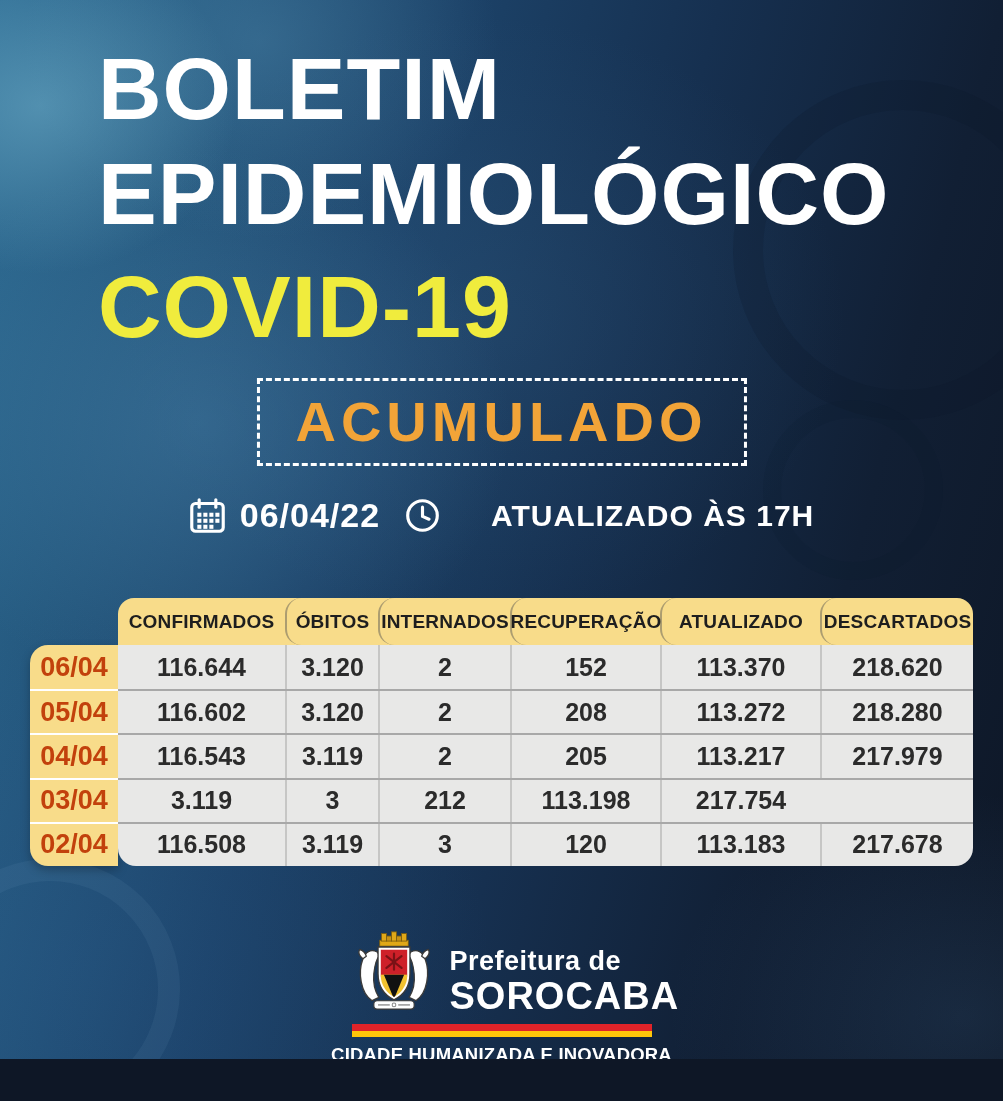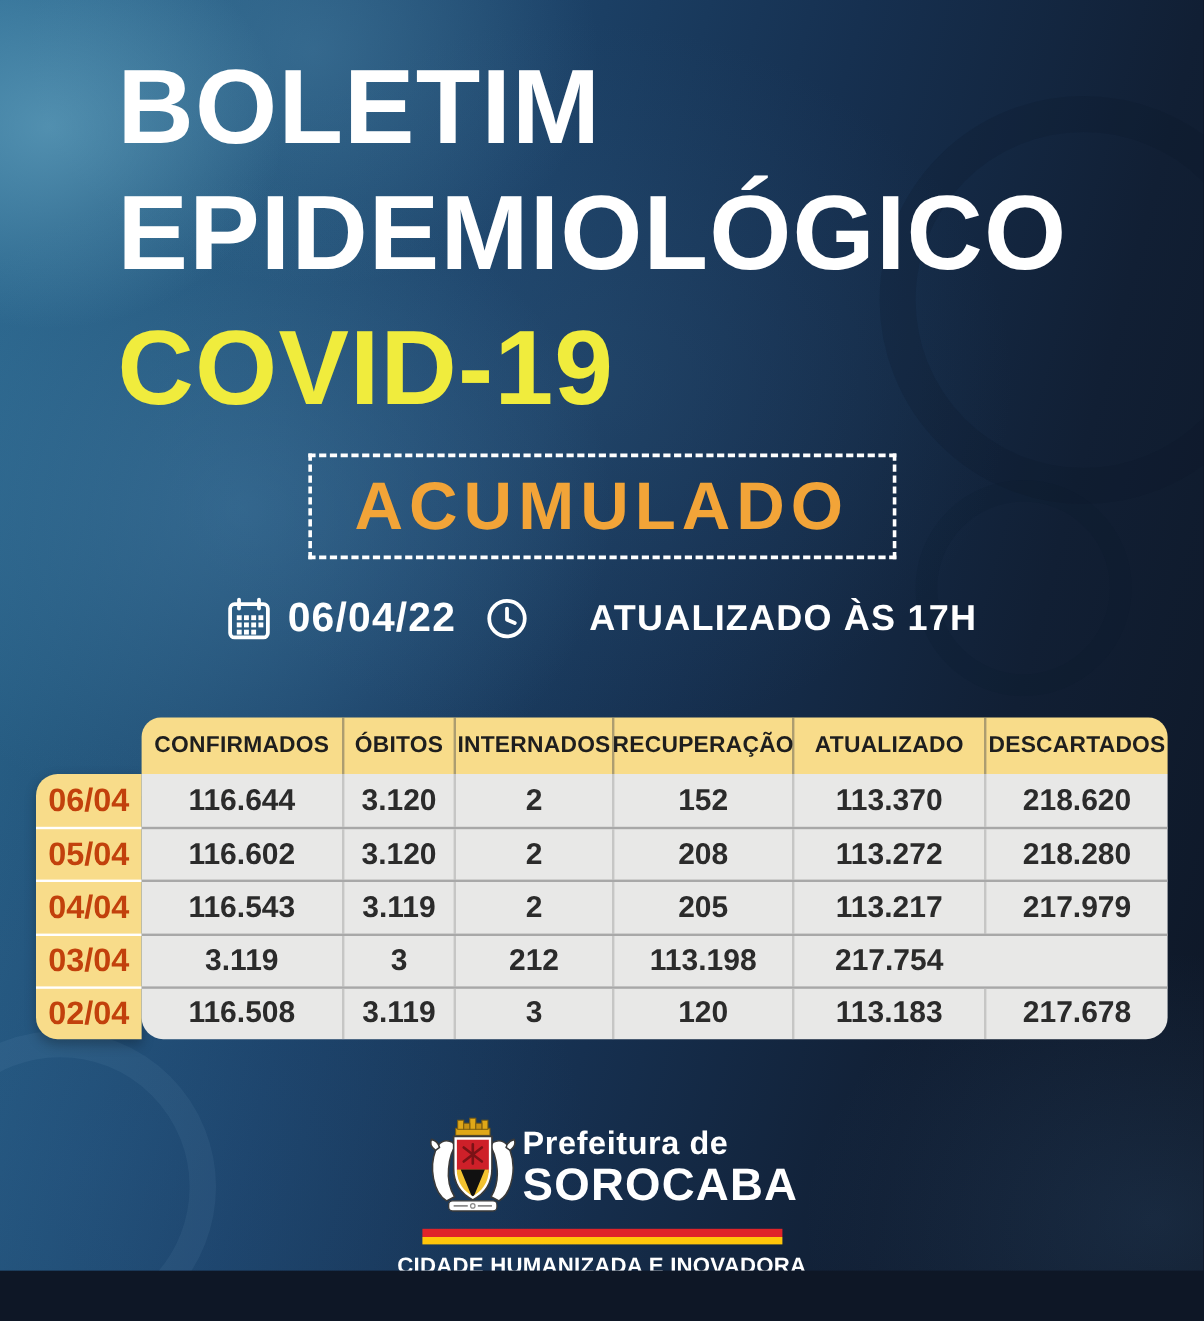--- a/index.html
+++ b/index.html
@@ -68,41 +68,41 @@
   .dates .dcell + .dcell { border-top: 2px solid #ffffff; }
 
   .grid { position: absolute; left: 88px; top: 0; width: 855px; height: 268px; }
   .cols { display: grid; grid-template-columns: 167px 93px 132px 150px 160px 153px; }
 
   .thead {
     height: 47px; background: #F8DC8A; border-radius: 16px 16px 0 0; overflow: hidden;
   }
   .thead .th {
     display: flex; align-items: center; justify-content: center;
-    font-size: 19px; font-weight: bold; color: #1e1e1e; letter-spacing: 0.2px;
+    font-size: 19px; font-weight: bold; color: #1e1e1e; letter-spacing: 0.2px; border-radius: 16px;
   }
   .thead .th + .th { border-left: 2px solid rgba(80,80,80,0.45); }
 
   .tbody {
     height: 221px; background: #E8E8E7; border-radius: 0 0 18px 18px; overflow: hidden;
     display: grid; grid-template-rows: repeat(5, 1fr);
   }
   .trow + .trow { border-top: 2px solid #a8a8a8; }
   .trow .td {
     display: flex; align-items: center; justify-content: center;
     font-size: 25px; font-weight: bold; color: #2b2b2b;
   }
   .trow .td + .td { border-left: 2px solid #c6c6c5; }
 
   
   .footer {
     position: absolute; top: 930px; left: 50%; transform: translateX(-50%);
     width: 300px; display: flex; flex-direction: column; align-items: center;
   }
-  .brandrow { display: flex; align-items: center; width: 100%; }
+  .brandrow { display: flex; align-items: flex-end; gap: 14px; width: 100%; }
   .crest { width: 84px; height: 86px; flex: 0 0 auto; }
   .names { display: flex; flex-direction: column; }
   .names .org1 { font-size: 27px; font-weight: bold; line-height: 30px; color: #fff; letter-spacing: 0.5px; }
   .names .org2 { font-size: 38px; font-weight: bold; line-height: 40px; color: #fff; letter-spacing: 1px; }
   .bar {
     width: 100%; height: 13px; margin-top: 8px;
     background: linear-gradient(180deg, #E02329 0%, #E02329 52%, #FFC60A 52%, #FFC60A 100%);
   }
   .tagline {
     margin-top: 7px; font-size: 18.5px; font-weight: bold; letter-spacing: 0.2px;

